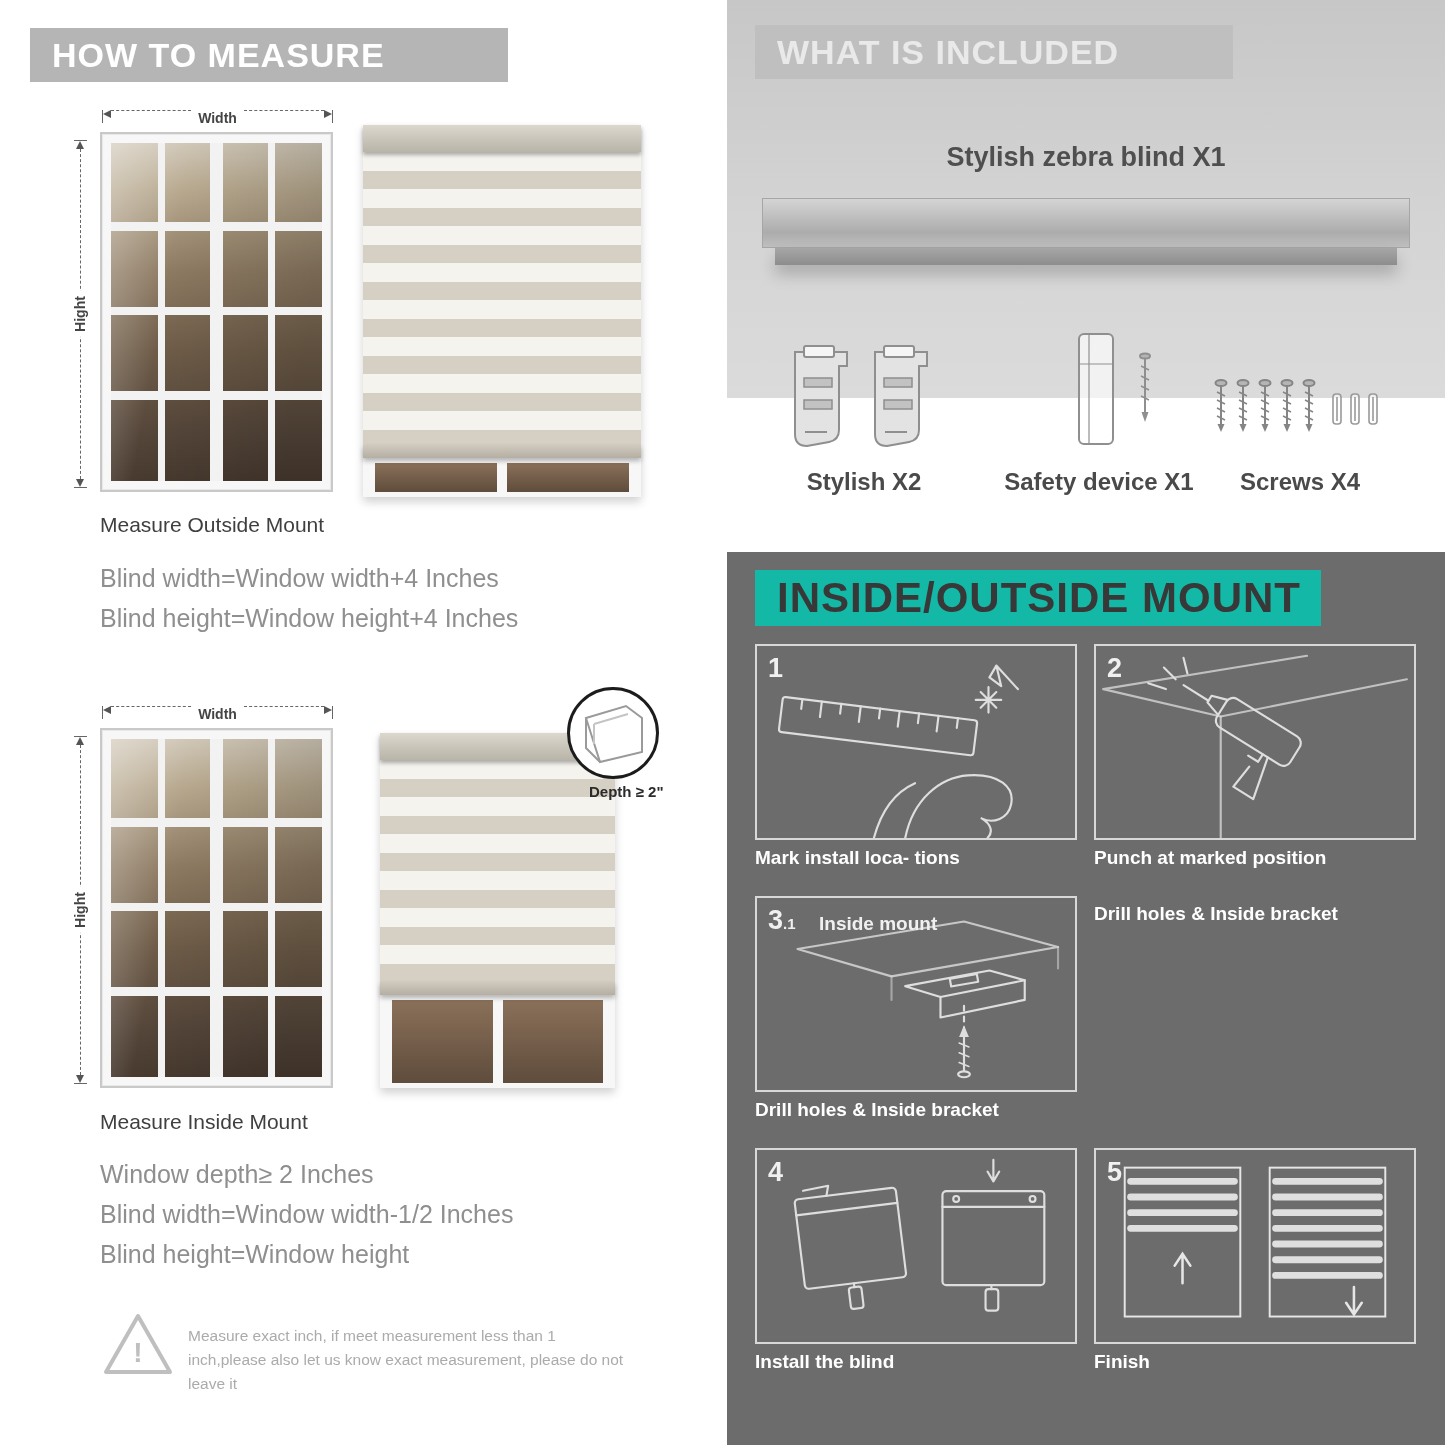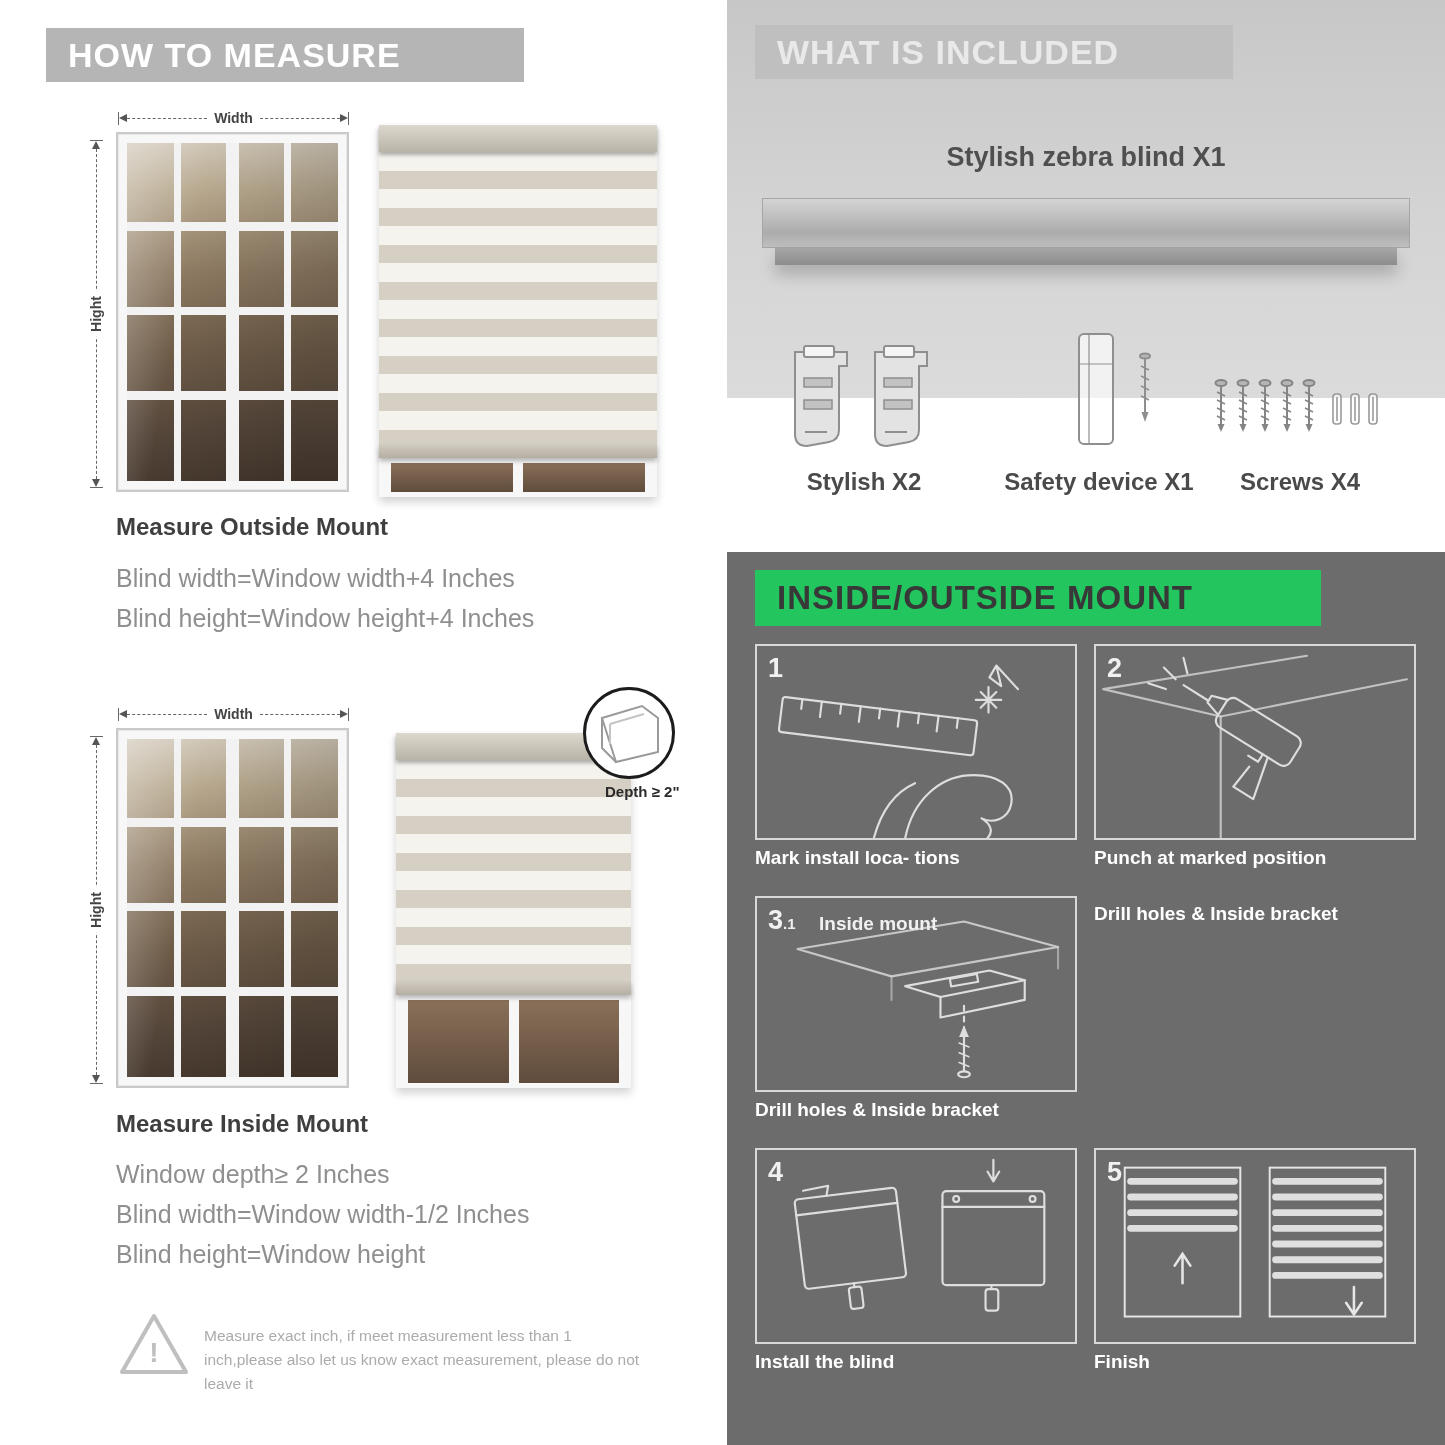--- a/index.html
+++ b/index.html
@@ -8,30 +8,30 @@
     background:#ffffff;
     font-family:"Liberation Sans","DejaVu Sans",sans-serif;
     color:#3d3d3d;
   }
   .abs{position:absolute}
 
   
   .banner{display:flex;align-items:center;padding-left:22px;font-weight:bold;font-size:34px;letter-spacing:1px;box-sizing:border-box}
   .banner-gray{background:#b5b5b5;color:#ffffff}
   .banner-light{background:#bfbfbf;color:#e9e9e9}
-  .banner-white{background:#22c55e;color:#383838;font-size:33px}
-
-  
-  .h-title{margin:0;font-size:24px;font-weight:bold;color:#3f3f3f}
+  .banner-white{background:#14b8a6;color:#383838;font-size:42px}
+
+  
+  .h-title{margin:0;font-size:21px;font-weight:normal;color:#3f3f3f}
   .gray-line{margin:0;font-size:25px;font-weight:normal;color:#8f8f8f}
   .warn-text{margin:8px;font-size:15.5px;color:#ababab;line-height:1.55}
   .depth-label{font-size:15px;font-weight:bold;color:#2b2b2b;white-space:nowrap}
 
   
-  .harrow{display:flex;align-items:center;height:16px}
+  .harrow{display:flex;height:16px}
   .harrow .hline{flex:1;border-top:1px dashed #666;height:0}
   .harrow .hlabel{font-size:14px;font-weight:bold;color:#444;padding:0 7px;white-space:nowrap}
   .harrow .tick{width:1px;height:13px;background:#666}
   .ah{width:0;height:0;border-style:solid}
   .ah-l{border-width:4px 8px 4px 0;border-color:transparent #555 transparent transparent}
   .ah-r{border-width:4px 0 4px 8px;border-color:transparent transparent transparent #555}
   .varrow{display:flex;flex-direction:column;align-items:center;width:16px}
   .varrow .vline{flex:1;border-left:1px dashed #666;width:0}
   .varrow .vlabel{transform:rotate(-90deg);font-size:14px;font-weight:bold;color:#444;background:#fff;padding:2px 5px;white-space:nowrap;z-index:1}
   .varrow .tickh{width:13px;height:1px;background:#666}
@@ -77,21 +77,21 @@
   .step-sub{font-size:15px}
   .step-label{position:absolute;top:15px;left:62px;color:#f0f0f0;font-weight:bold;font-size:19px;z-index:2}
   .step-caption{margin-top:7px;color:#ffffff;font-weight:bold;font-size:19px}
   .ill{position:absolute;inset:0;width:100%;height:100%}
 
   .warning-tri{display:block}
 </style>
 </head>
 <body>
 
-<section class="abs" style="left:16px;top:0;width:712px;height:1422px;background:#fff">
+<section class="abs" style="left:0;top:0;width:712px;height:1422px;background:#fff">
 
   <div class="banner banner-gray abs" style="left:30px;top:28px;width:478px;height:54px">
     <span>HOW TO MEASURE</span>
   </div>
 
   <div class="harrow abs" style="left:102px;top:110px;width:231px">
     <span class="tick"></span>
       <span class="ah ah-l"></span>
     <span class="hline"></span>
     <span class="hlabel">Width</span>

